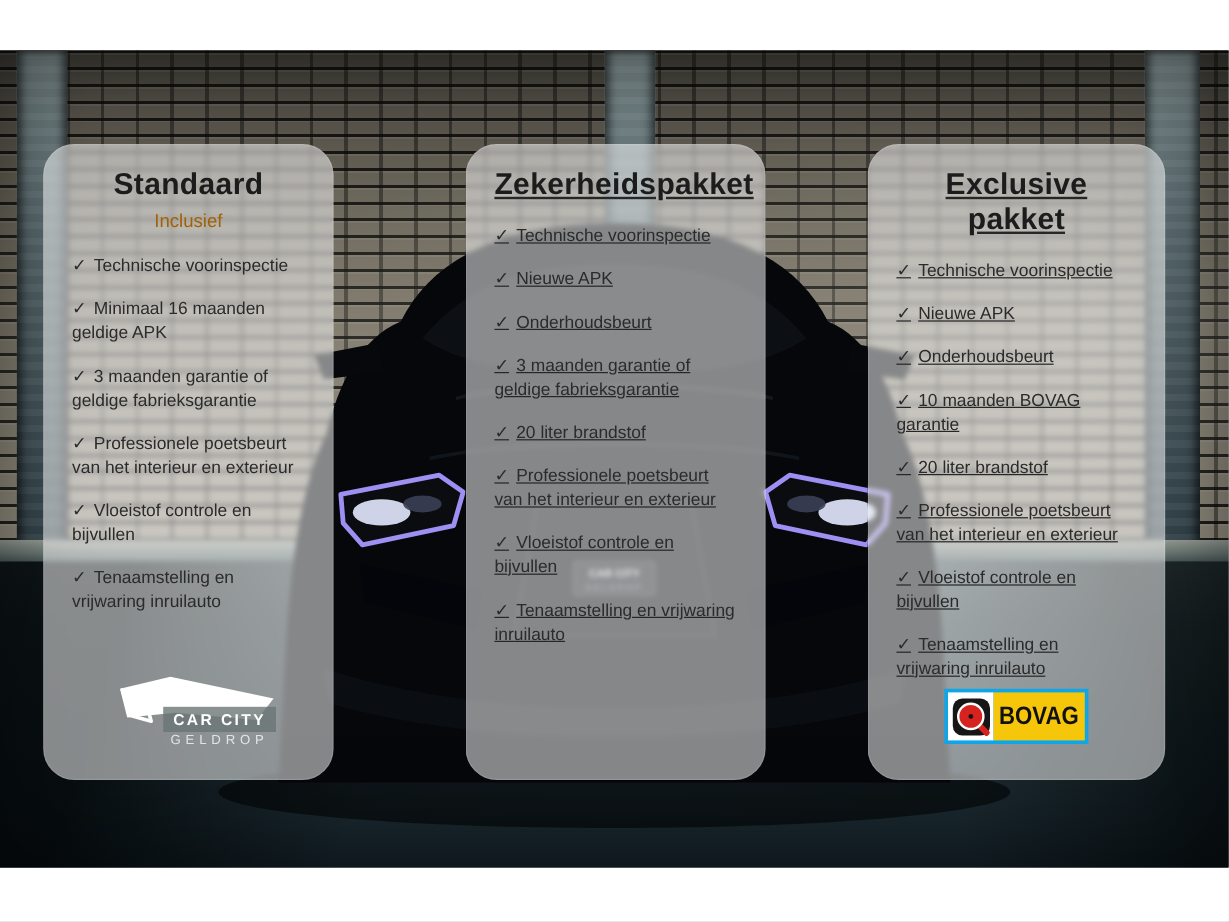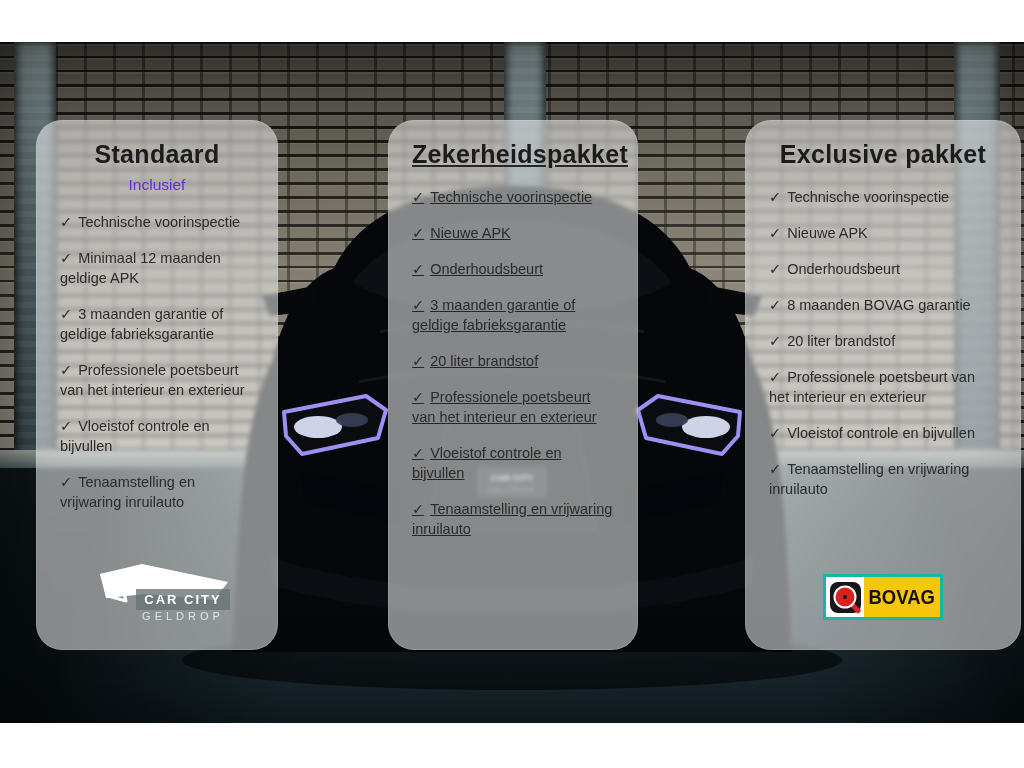--- a/index.html
+++ b/index.html
@@ -42,37 +42,37 @@
   .car-svg{position:absolute;left:0;top:-42px;width:1024px;height:768px;}
 
   
   .panel{position:absolute;top:120px;height:530px;border-radius:26px;
     background:rgba(250,250,250,.53);
     -webkit-backdrop-filter:blur(2px);backdrop-filter:blur(2px);
     box-shadow:inset 0 0 0 1px rgba(255,255,255,.12);
     color:#262626;}
   .panel.p0{left:36px;width:242px;}
   .panel.p1{left:388px;width:250px;text-decoration:underline;}
-  .panel.p2{left:745px;width:276px;}
+  .panel.p2{left:723px;width:248px;text-decoration:underline;}
 
   .panel .inner{padding:20px 24px 0 24px;}
   .pkg-title{margin:0;text-align:center;font-size:25px;font-weight:700;color:#1c1c1c;letter-spacing:.3px;}
-  .pkg-sub{margin:7px 0 0 0;text-align:center;font-size:15.5px;font-weight:400;color:#6d28d9;}
+  .pkg-sub{margin:7px 0 0 0;text-align:center;font-size:15.5px;font-weight:400;color:#a16207;}
   .pkg-items{list-style:none;margin:18px 0 0 0;padding:0;display:flex;flex-direction:column;gap:16px;}
   .pkg-items li{font-size:14.5px;line-height:1.38;color:#2b2b2b;}
   .check{margin-right:6px;}
 
   .panel-logo{position:absolute;left:50%;transform:translateX(-50%);}
 
   
   .carcity{bottom:26px;width:150px;height:64px;}
   .carcity svg{display:block;}
 
   
-  .bovag{bottom:30px;width:120px;height:46px;background:#14b8a6;display:flex;align-items:center;padding:3px;box-sizing:border-box;}
+  .bovag{bottom:30px;width:120px;height:46px;background:#0ea5e9;display:flex;align-items:center;padding:3px;box-sizing:border-box;}
   .bovag-markbox{width:38px;height:40px;display:grid;place-items:center;background:#ffffff;}
   .bovag-mark{position:relative;width:31px;height:31px;background:#161616;border-radius:8px;overflow:visible;}
   .bovag-ring{position:absolute;left:50%;top:50%;width:19px;height:19px;transform:translate(-50%,-50%);
     border:2.5px solid #ffffff;border-radius:50%;background:#d6231f;}
   .bovag-dot{position:absolute;left:50%;top:50%;width:4px;height:4px;transform:translate(-50%,-50%);
     background:#161616;border-radius:50%;}
   .bovag-needle{position:absolute;left:15px;top:13.5px;width:21px;height:5px;background:#d6231f;
     transform:rotate(45deg);transform-origin:left center;border-radius:2px;}
   .bovag-text{flex:1;height:40px;background:#f5c60a;display:flex;align-items:center;justify-content:center;}
   .bovag-text span{font-weight:700;font-size:21px;color:#111;letter-spacing:0;transform:scaleX(.88);font-family:"Liberation Sans",sans-serif;}
@@ -134,21 +134,21 @@
                L750,586 C680,606 600,614 512,614 C424,614 344,606 274,586 Z" fill="#0a0e13"></path>
     </svg>
   </div>
 
   <section class="panel p0">
     <div class="inner">
       <h2 class="pkg-title">Standaard</h2>
       <p class="pkg-sub">Inclusief</p>
       <ul class="pkg-items">
         <li><span class="check">✓</span><span>Technische voorinspectie</span></li>
-        <li><span class="check">✓</span><span>Minimaal 12 maanden geldige APK</span></li>
+        <li><span class="check">✓</span><span>Minimaal 16 maanden geldige APK</span></li>
         <li><span class="check">✓</span><span>3 maanden garantie of geldige fabrieksgarantie</span></li>
         <li><span class="check">✓</span><span>Professionele poetsbeurt van het interieur en exterieur</span></li>
         <li><span class="check">✓</span><span>Vloeistof controle en bijvullen</span></li>
         <li><span class="check">✓</span><span>Tenaamstelling en vrijwaring inruilauto</span></li>
       </ul>
     </div>
     <div class="panel-logo carcity">
       <svg width="150" height="64" viewBox="0 0 150 64">
         <polygon points="18,14 60,4 146,22 132,40 64,34 24,38" fill="#ffffff"></polygon>
         <polygon points="20,15 26,36 44,41 38,19" fill="none" stroke="#ffffff" stroke-width="3" stroke-linejoin="round"></polygon>
@@ -175,21 +175,21 @@
     </div>
   </section>
 
   <section class="panel p2">
     <div class="inner">
       <h2 class="pkg-title">Exclusive pakket</h2>
       <ul class="pkg-items">
         <li><span class="check">✓</span><span>Technische voorinspectie</span></li>
         <li><span class="check">✓</span><span>Nieuwe APK</span></li>
         <li><span class="check">✓</span><span>Onderhoudsbeurt</span></li>
-        <li><span class="check">✓</span><span>8 maanden BOVAG garantie</span></li>
+        <li><span class="check">✓</span><span>10 maanden BOVAG garantie</span></li>
         <li><span class="check">✓</span><span>20 liter brandstof</span></li>
         <li><span class="check">✓</span><span>Professionele poetsbeurt van het interieur en exterieur</span></li>
         <li><span class="check">✓</span><span>Vloeistof controle en bijvullen</span></li>
         <li><span class="check">✓</span><span>Tenaamstelling en vrijwaring inruilauto</span></li>
       </ul>
     </div>
     <div class="panel-logo bovag">
       <div class="bovag-markbox">
         <div class="bovag-mark">
           <div class="bovag-needle"></div>

